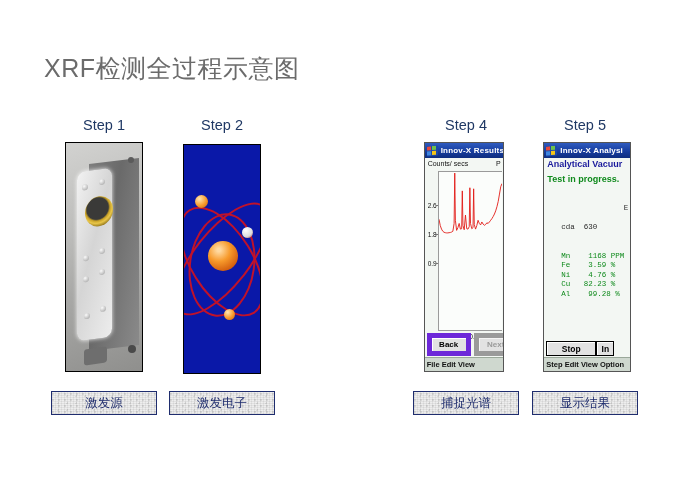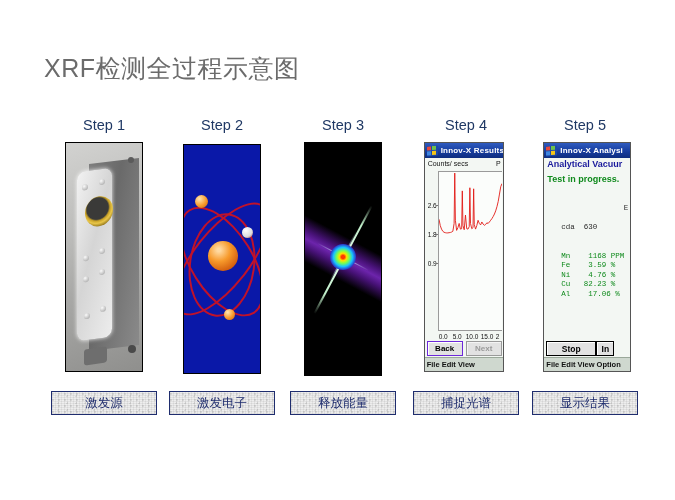--- a/index.html
+++ b/index.html
@@ -139,21 +139,21 @@
   .s4-peaklbl{position:absolute;right:2px;top:2px;font-size:7px;color:#111;}
   .s4-plot{position:absolute;left:13px;top:13px;right:1px;bottom:26px;
     border:1px solid #9a9a9a;border-right:none;background:#fbfdfb;overflow:hidden;}
   .s4-spec{position:absolute;inset:0;}
   .s4-ylab{position:absolute;left:0;font-size:6.5px;color:#111;text-align:right;width:12px;}
   .s4-tick{position:absolute;left:11px;width:3px;height:1px;background:#777;}
   .s4-xlab{position:absolute;bottom:17px;font-size:6.5px;color:#111;}
   .s4-elbl{position:absolute;right:2px;bottom:9px;font-size:6.5px;color:#111;}
   .s4-btnrow{position:absolute;left:2px;right:0;bottom:1px;display:flex;gap:3px;align-items:center;}
   .s4-btn{height:13px;min-width:26px;padding:0 4px;font-size:8px;font-weight:bold;
-    border:1px solid #6d28d9;background:#e2e2e2;color:#000;display:flex;align-items:center;justify-content:center;
+    border:5px solid #6d28d9;background:#e2e2e2;color:#000;display:flex;align-items:center;justify-content:center;
     box-shadow:inset 1px 1px 0 #fff;}
   .s4-btn.disabled{color:#9a9a9a;border-color:#9a9a9a;box-shadow:inset 1px 1px 0 #f4f4f4;}
 
   
   .s5-head{position:absolute;left:3px;top:1px;font-size:9px;font-weight:bold;color:#1a1a9c;white-space:nowrap;}
   .s5-sub{position:absolute;left:3px;top:16px;font-size:9px;font-weight:bold;color:#0f8a1c;white-space:nowrap;}
   .s5-table{position:absolute;left:17px;top:46px;font-family:"Liberation Mono","DejaVu Sans Mono",monospace;
     font-size:7.5px;line-height:9.5px;color:#0f8a1c;white-space:pre;}
   .s5-table .hdr{color:#2a2a2a;}
   .s5-colE{position:absolute;right:2px;top:46px;font-family:"Liberation Mono",monospace;font-size:7.5px;color:#2a2a2a;}
@@ -208,35 +208,20 @@
         <div class="electron e1"></div>
         <div class="electron e2"></div>
         <div class="ewhite"></div>
       </div>
     </div>
     <div class="caption-box">
       <span class="caption-text">激发电子</span>
     </div>
   </div>
 
-  <div class="step-col" style="left:239px;">
-    <div class="step-label">Step 3</div>
-    <div class="step-figure figure-wide" style="top:28px;height:232px;">
-      <div class="beam-bg">
-        <div class="beam-band"></div>
-        <div class="beam-line"></div>
-        <div class="flare-arm fa1"></div>
-        <div class="flare-arm fa2"></div>
-        <div class="flare"></div>
-      </div>
-    </div>
-    <div class="caption-box">
-      <span class="caption-text">释放能量</span>
-    </div>
-  </div>
 
   <div class="step-col" style="left:362px;">
     <div class="step-label">Step 4</div>
     <div class="step-figure figure-screen" style="top:28px;height:228px;left:48%;">
       <div class="ppc">
 
         <div class="ppc-title">
           <span class="win-logo">
             <i class="wl1"></i>
               <i class="wl2"></i>
@@ -299,32 +284,32 @@
           </span>
           <span class="ppc-title-text">Innov-X Analysi</span>
         </div>
 
         <div class="ppc-body">
           <div class="s5-head">Analytical Vacuur</div>
           <div class="s5-sub">Test in progress.</div>
 
           <div class="s5-table">
             <div class="hdr">cda  630</div>
-            <div id="results-rows"><div>Mn    1168 PPM</div><div>Fe    3.59 %</div><div>Ni    4.76 %</div><div>Cu   82.23 %</div><div>Al    17.06 %</div></div>
+            <div id="results-rows"><div>Mn    1168 PPM</div><div>Fe    3.59 %</div><div>Ni    4.76 %</div><div>Cu   82.23 %</div><div>Al    99.28 %</div></div>
           </div>
           <div class="s5-colE">E</div>
 
 
           <div class="s5-btnrow">
             <div class="s5-btn">Stop</div>
             <div class="s5-btn cut">In</div>
           </div>
         </div>
 
-        <div class="ppc-menu">File Edit View Option</div>
+        <div class="ppc-menu">Step Edit View Option</div>
       </div>
     </div>
     <div class="caption-box">
       <span class="caption-text">显示结果</span>
     </div>
   </div>
 
 </div>
 
 </body></html>

